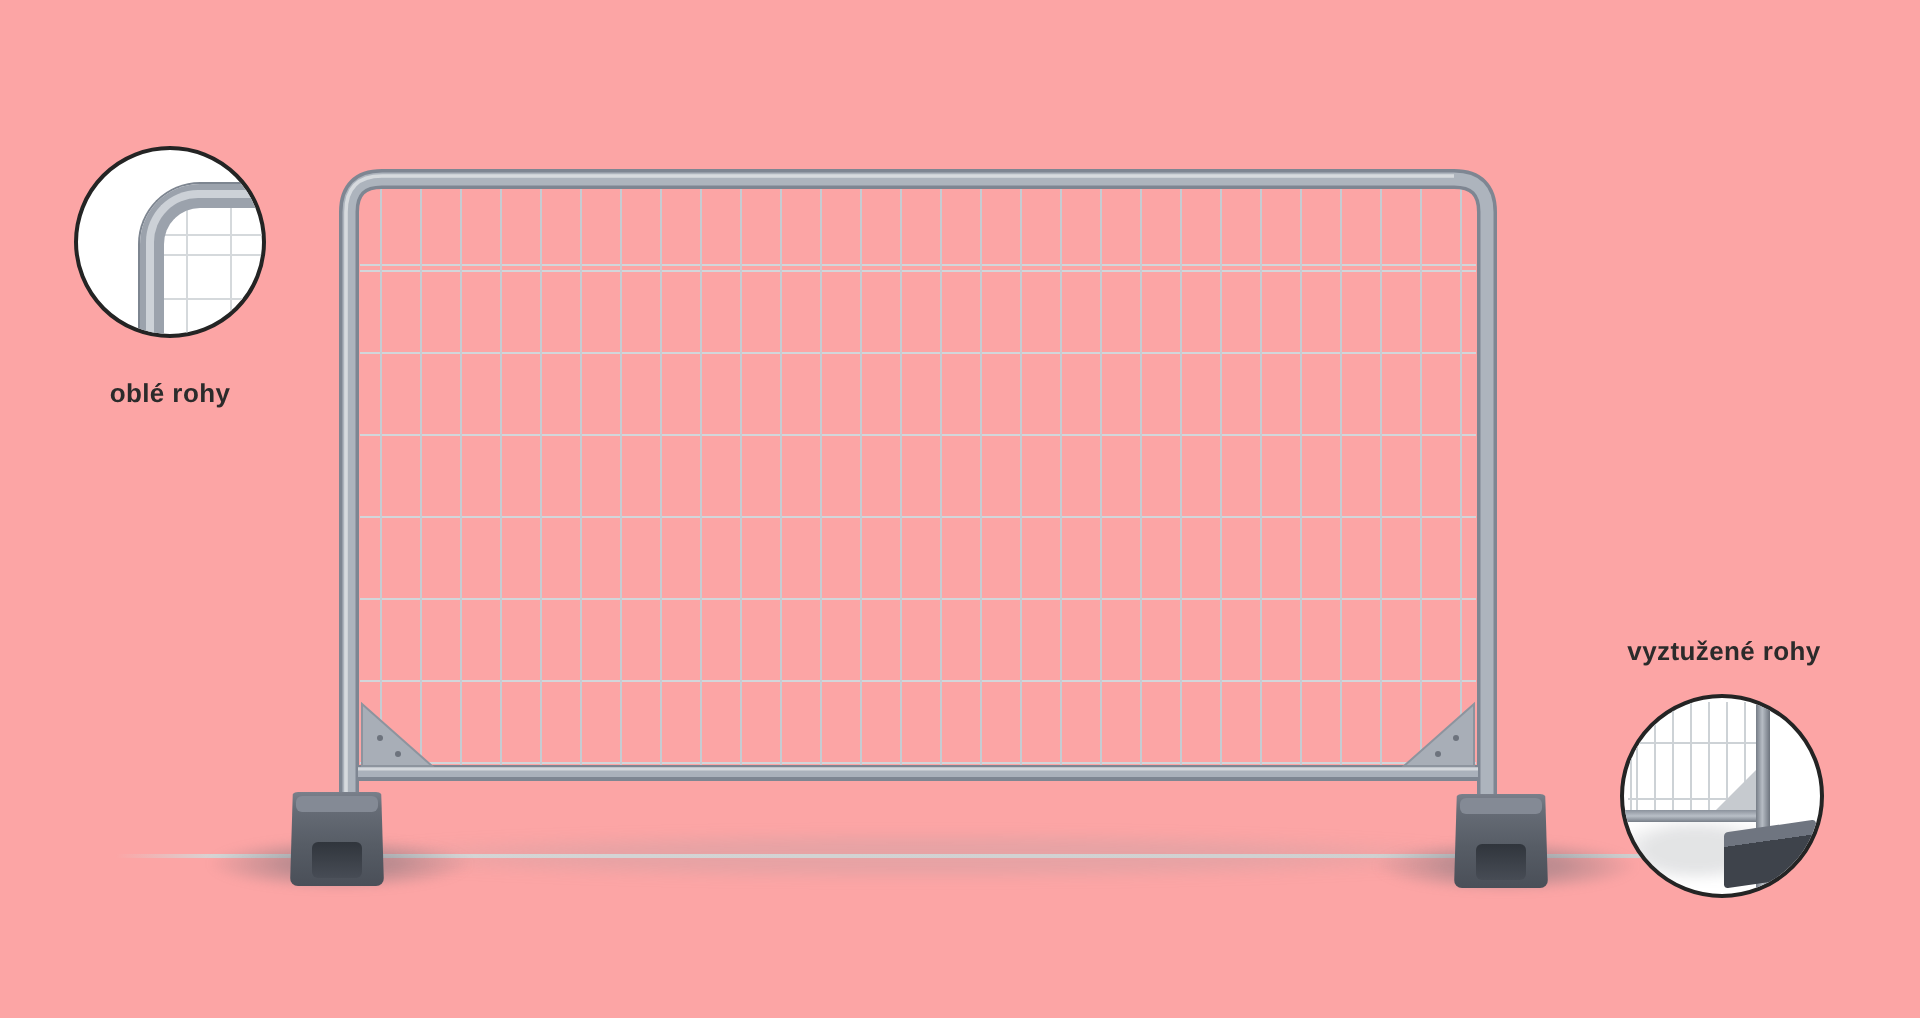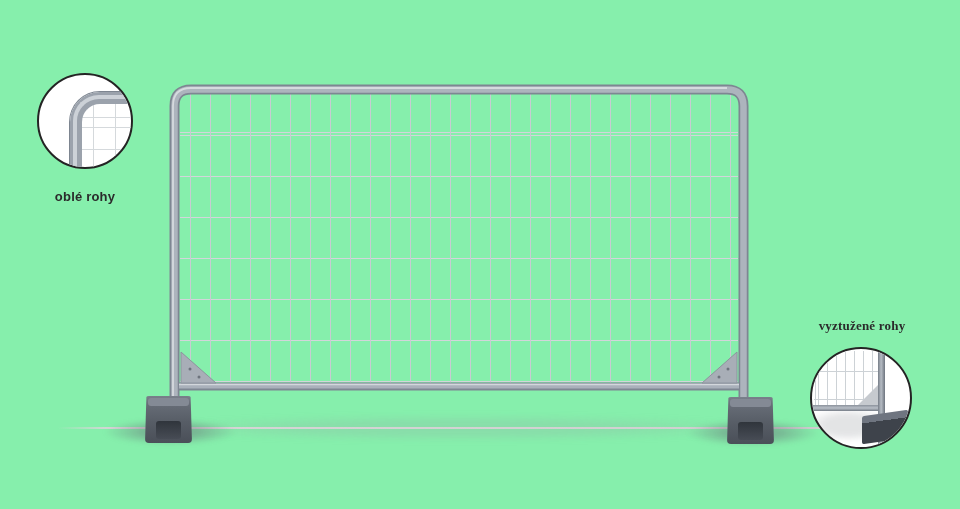--- a/index.html
+++ b/index.html
@@ -1,17 +1,17 @@
 <!DOCTYPE html>
 <html><head>
 <meta charset="utf-8">
 <style>
   html,body{margin:0;padding:0;}
   body{width:960px;height:509px;background:#ffffff;font-family:"Liberation Sans",sans-serif;overflow:hidden;}
-  .stage{position:relative;width:960px;height:509px;background:#86efac;}
+  .stage{position:relative;width:960px;height:509px;background:#fca5a5;}
   .abs{position:absolute;}
 
   
   .mesh{
     left:180px;top:94px;width:558px;height:290px;
     background-image:
       repeating-linear-gradient(to right,#c7ccd2 0,#c7ccd2 1px,transparent 1px,transparent 20px),
       repeating-linear-gradient(to bottom,#d2d6da 0,#d2d6da 1px,transparent 1px,transparent 41px);
     background-position:10px 0,0 41px;
   }
@@ -109,21 +109,21 @@
   </div>
 
   <div class="abs callout-circle" style="left:37px;top:73px;width:96px;height:96px;">
     <div class="abs lc-mesh"></div>
     <div class="abs lc-tube-edge"></div>
     <div class="abs lc-tube"></div>
     <div class="abs lc-tube-hl"></div>
   </div>
   <div class="abs callout-label" style="left:27px;top:189px;width:116px;">oblé rohy</div>
 
-  <div class="abs callout-label" style="left:798px;top:318px;width:128px;font-family:Liberation Serif, serif;">vyztužené rohy</div>
+  <div class="abs callout-label" style="left:798px;top:318px;width:128px;">vyztužené rohy</div>
   <div class="abs callout-circle" style="left:810px;top:347px;width:102px;height:102px;">
     <div class="abs rc-shadow"></div>
     <div class="abs rc-mesh"></div>
     <div class="abs rc-rail"></div>
     <div class="abs rc-gusset"></div>
     <div class="abs rc-post"></div>
     <div class="abs rc-foot"></div>
   </div>
 
 </div>

